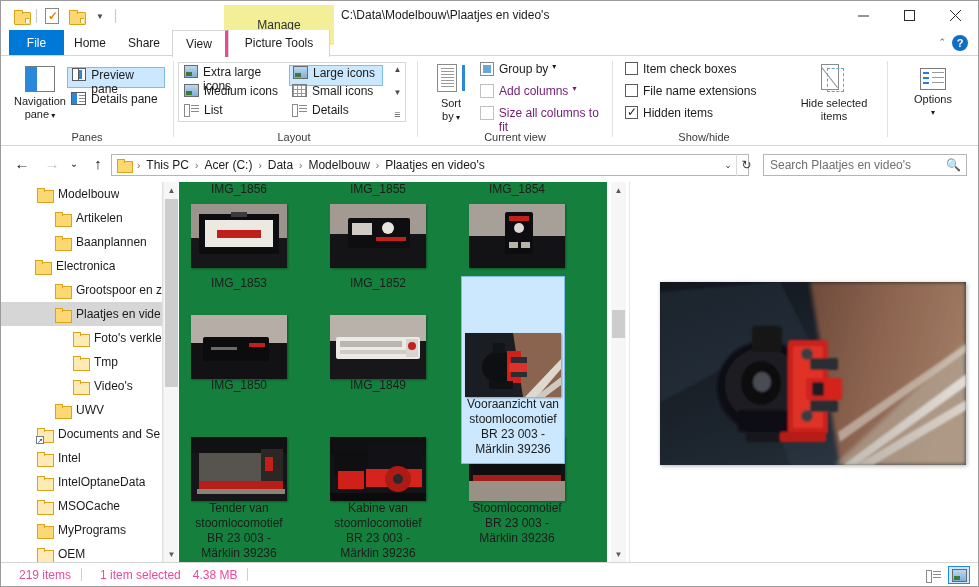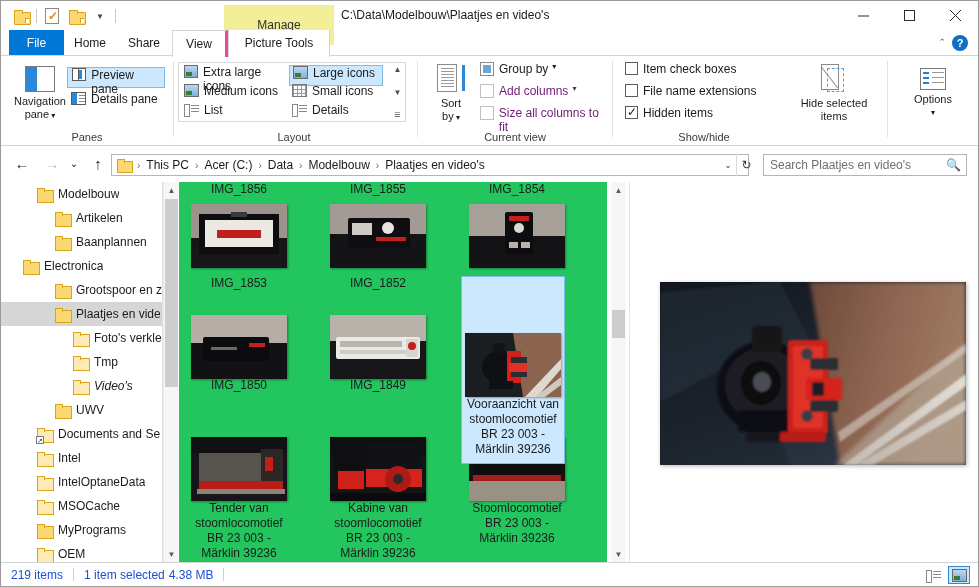--- a/index.html
+++ b/index.html
@@ -165,38 +165,38 @@
       border:1px solid #7a7a7a; font-size:7px; color:#0a3d8f; line-height:7px; text-align:center; }
   .tlabel { white-space:nowrap; overflow:hidden; }
 
   .navscroll { position:absolute; left:162px; top:181px; width:15px; height:381px; background:#f6f6f6;
         border-left:1px solid #ececec; }
   .sb-arrow { position:absolute; left:0; width:15px; height:17px; text-align:center; line-height:17px;
         font-size:8px; color:#5a5a5a; }
   .sb-thumb { position:absolute; left:1px; width:13px; background:#cdcdcd; }
 
   .filepane { position:absolute; left:178px; top:181px; width:428px; height:381px;
-        background:#22c55e; overflow:hidden; }
+        background:#15803d; overflow:hidden; }
   .tile { position:absolute; width:104px; text-align:center; }
   .tile .cap { font-size:12px; color:#1b1b1b; line-height:15px; word-wrap:break-word; padding:0 2px; }
   .tile.sel { background:#cce8ff; border:1px solid #7fbde8; }
   .thumb { width:96px; height:64px; margin:0 auto; position:relative; overflow:hidden;
         box-shadow:1px 1px 2px rgba(0,0,0,.35); }
 
   .fpscroll { position:absolute; left:610px; top:181px; width:15px; height:381px; background:#f6f6f6; }
 
   .preview { position:absolute; left:628px; top:181px; width:350px; height:381px; background:#fff;
         border-left:1px solid #e6e6e6; }
   .prevframe { position:absolute; left:30px; top:100px; width:306px; height:183px;
         box-shadow:1px 1px 4px rgba(0,0,0,.3); overflow:hidden; background:#000; }
 
   
   .status { position:absolute; left:0; bottom:0; width:100%; height:24px;
         border-top:1px solid #d4d4d4; background:#fff; display:flex; align-items:center; }
-  .st-item { font-size:12px; color:#1d4ed8; padding:0 10px; }
+  .st-item { font-size:12px; color:#ec4899; padding:0 10px;margin-left:8px; }
   .st-sep { width:1px; height:13px; background:#cfcfcf; }
   .viewtoggles { position:absolute; right:8px; top:3px; display:flex; gap:4px; }
   .vtog { width:22px; height:18px; display:flex; align-items:center; justify-content:center; }
   .vtog.on { border:1px solid #2b88d8; background:#cce8ff; }
 </style>
 </head>
 <body>
 
 <div class="win">
 
@@ -408,41 +408,41 @@
         <span class="tlabel">Modelbouw</span>
       </div>
       <div class="tnode" style="padding-left: 54px;">
         <span class="tfolder"></span>
         <span class="tlabel">Artikelen</span>
       </div>
       <div class="tnode" style="padding-left: 54px;">
         <span class="tfolder"></span>
         <span class="tlabel">Baanplannen</span>
       </div>
-      <div class="tnode" style="padding-left: 22px;">
+      <div class="tnode" style="padding-left: 34px;">
         <span class="tfolder"></span>
         <span class="tlabel">Electronica</span>
       </div>
       <div class="tnode" style="padding-left: 54px;">
         <span class="tfolder"></span>
         <span class="tlabel">Grootspoor en z</span>
       </div>
       <div class="tnode sel" style="padding-left: 54px;">
         <span class="tfolder"></span>
         <span class="tlabel">Plaatjes en vide</span>
       </div>
       <div class="tnode" style="padding-left: 72px;">
         <span class="tfolder pale"></span>
         <span class="tlabel">Foto's verklein</span>
       </div>
       <div class="tnode" style="padding-left: 72px;">
         <span class="tfolder pale"></span>
         <span class="tlabel">Tmp</span>
       </div>
-      <div class="tnode" style="padding-left: 72px; font-style: italic;">
+      <div class="tnode" style="padding-left: 72px;">
         <span class="tfolder pale"></span>
         <span class="tlabel">Video's</span>
       </div>
       <div class="tnode" style="padding-left: 54px;">
         <span class="tfolder"></span>
         <span class="tlabel">UWV</span>
       </div>
       <div class="tnode" style="padding-left: 36px;">
         <span class="tfolder pale">
           <span class="shortcut">↗</span>

